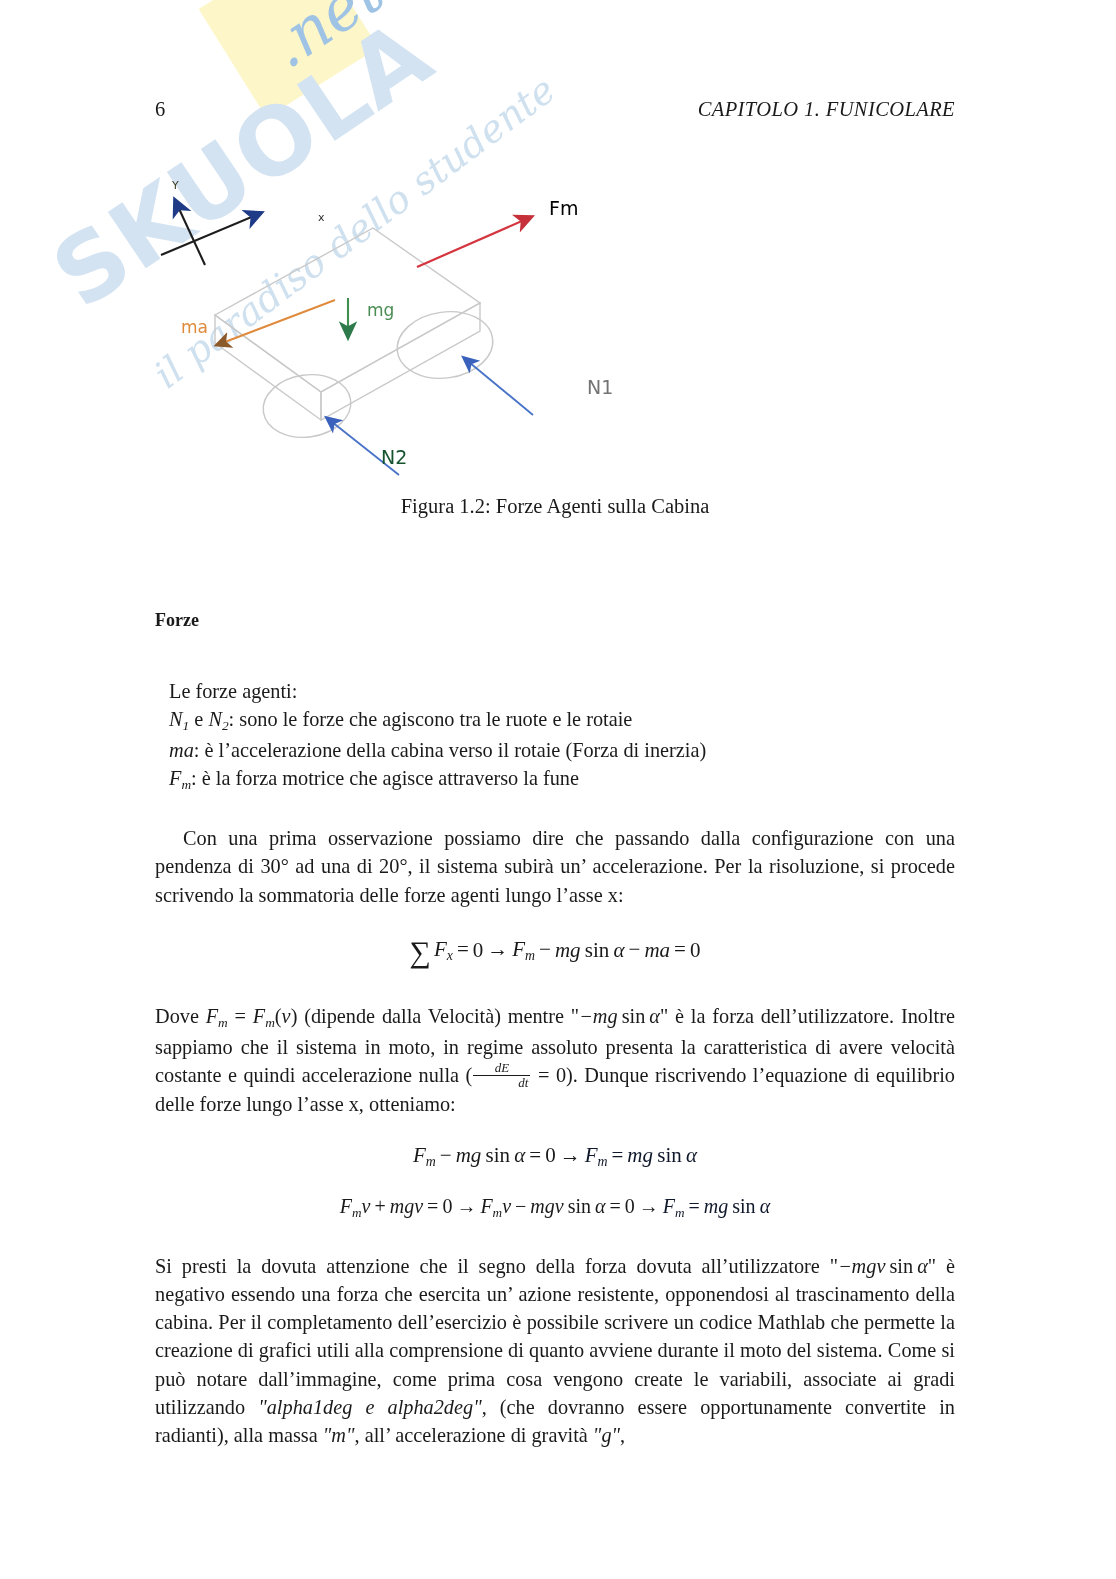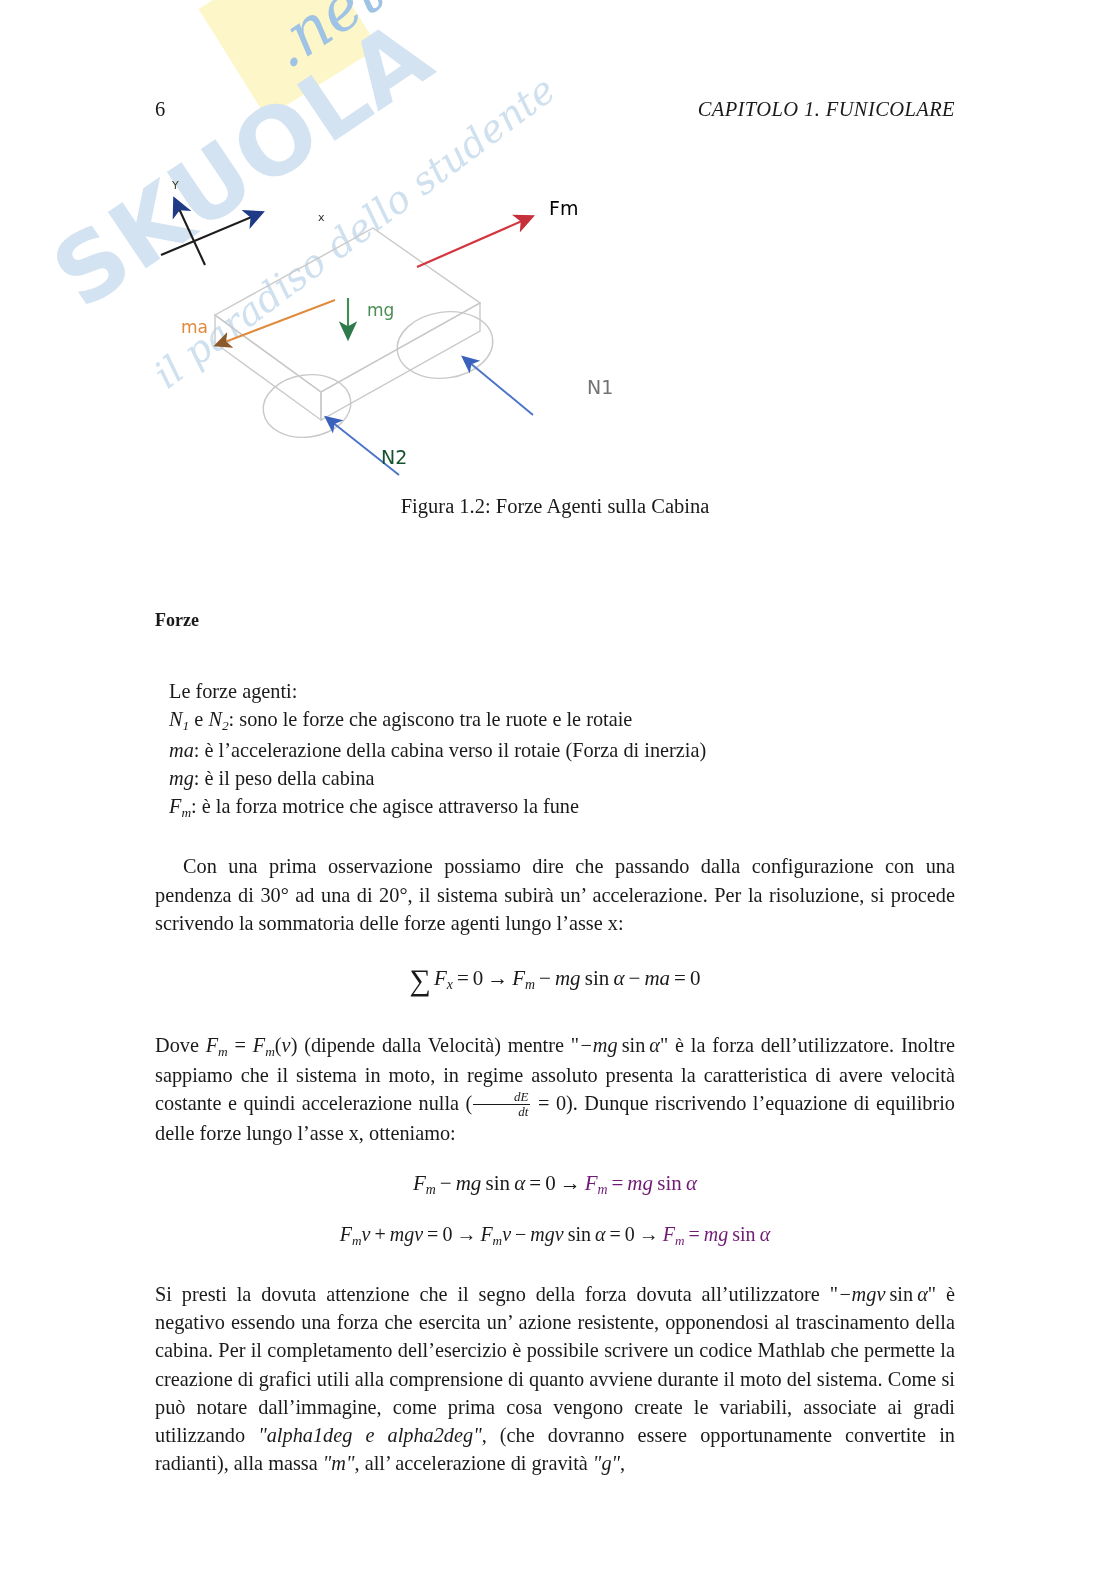--- a/index.html
+++ b/index.html
@@ -136,40 +136,40 @@
     text-align: justify;
     text-justify: inter-word;
   }
   .para.indent { text-indent: 28px; }
   .eq {
     margin: 22px 0 20px 0;
     text-align: center;
     font-size: 21px;
   }
   .eq.small { font-size: 20px; }
-  .red { color: #701a75; }
+  .red { color: #0f172a; }
 
   
   .mi { font-style: italic; font-family: "Liberation Serif", serif; }
   .mu { font-style: normal; }
   sub {
     font-size: 0.66em;
     vertical-align: -0.28em;
     font-style: italic;
   }
   .op { padding: 0 4px; }
   .sum {
     font-size: 30px;
     vertical-align: -0.18em;
     padding-right: 3px;
   }
   .frac {
     display: inline-block;
     vertical-align: -0.42em;
-    text-align: right;
+    text-align: center;
     font-size: 0.64em;
     line-height: 1.08;
     margin: 0 1px;
   }
   .frac .num { display: block; border-bottom: 1px solid #1a1a1a; padding: 0 2px; font-style: italic;}
   .frac .den { display: block; padding: 0 2px; font-style: italic; margin-left: 43px;}
   .tt { font-style: italic; }
   .bold { font-weight: bold; }
 </style>
 </head>
@@ -251,23 +251,20 @@
 
     <div class="forcelist">
       <div>Le forze agenti:</div>
       <div>
         <span class="mi">N<sub>1</sub></span> e <span class="mi">N<sub>2</sub></span><span>: sono le forze che agiscono tra le ruote e le rotaie</span>
       </div>
       <div>
         <span class="mi">ma</span><span>: è l’accelerazione della cabina verso il rotaie (Forza di inerzia)</span>
       </div>
       <div>
-        <span class="mi">mg</span><span>: è il peso della cabina</span>
-      </div>
-      <div>
         <span class="mi">F<sub>m</sub></span><span>: è la forza motrice che agisce attraverso la fune</span>
       </div>
     </div>
 
     <p class="para indent">Con una prima osservazione possiamo dire che passando dalla configurazione con una pendenza di 30° ad una di 20°, il sistema subirà un’ accelerazione. Per la risoluzione, si procede scrivendo la sommatoria delle forze agenti lungo l’asse x:</p>
 
     <div class="eq">
       <span class="sum">∑</span><span class="mi">F<sub>x</sub></span><span class="op">=</span>0<span class="op">→</span><span class="mi">F<sub>m</sub></span><span class="op">−</span><span class="mi">mg</span> <span class="mu">sin</span> <span class="mi">α</span><span class="op">−</span><span class="mi">ma</span><span class="op">=</span>0
     </div>
 

